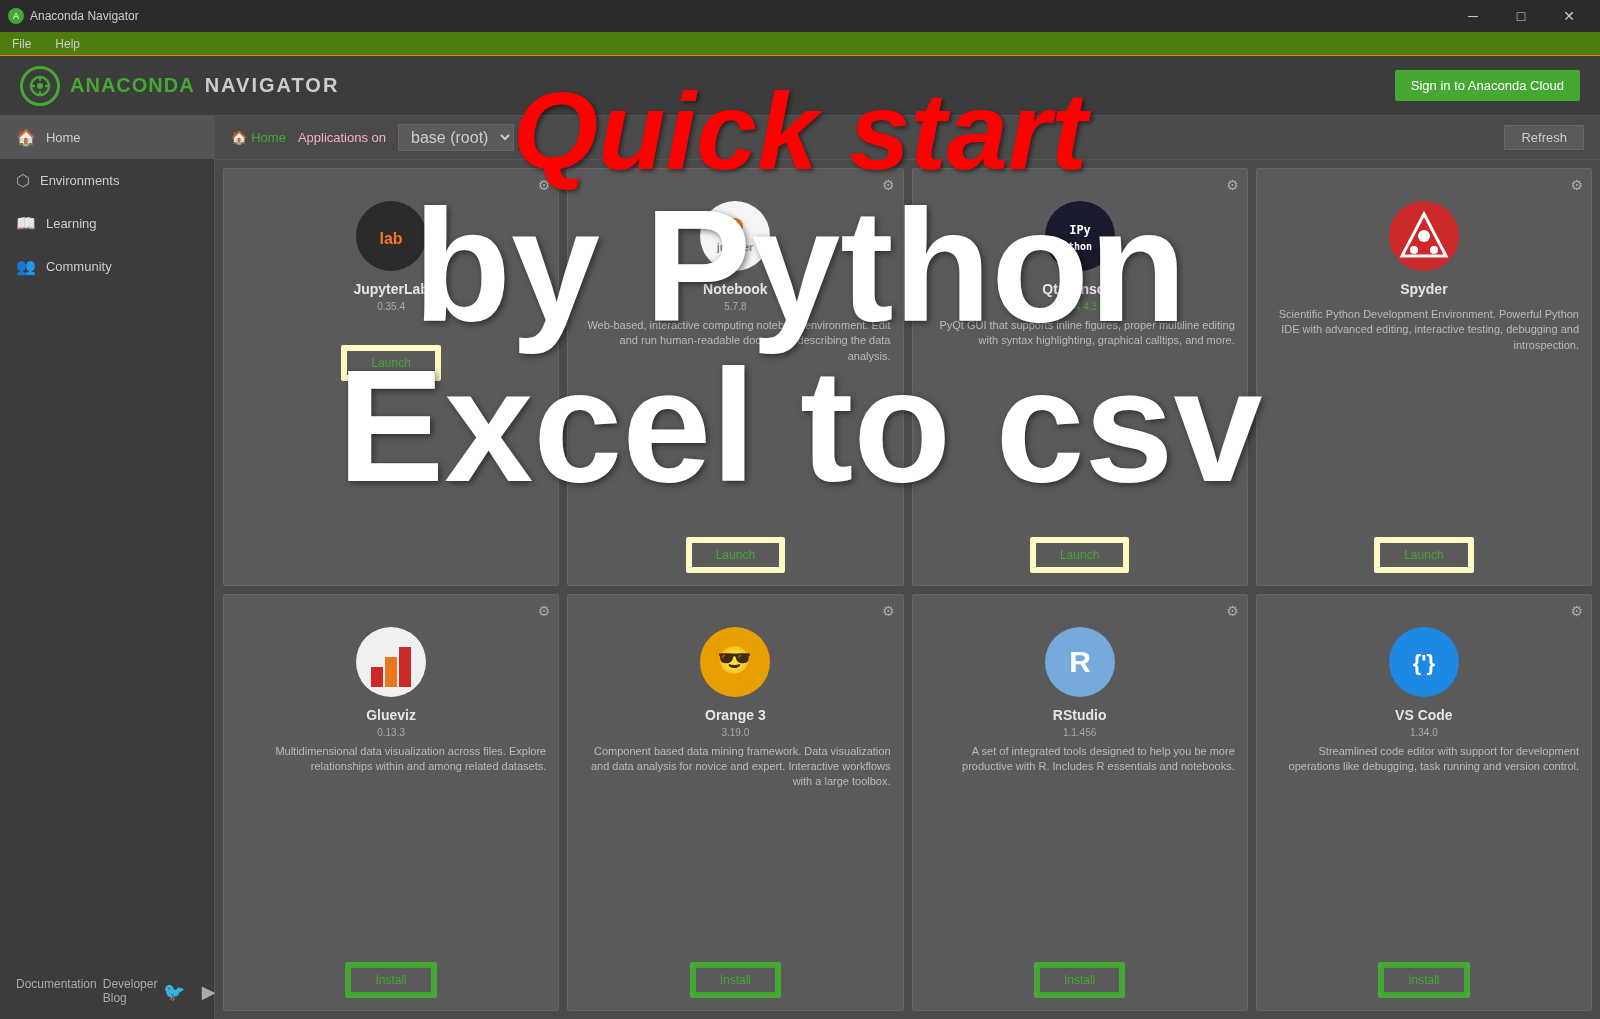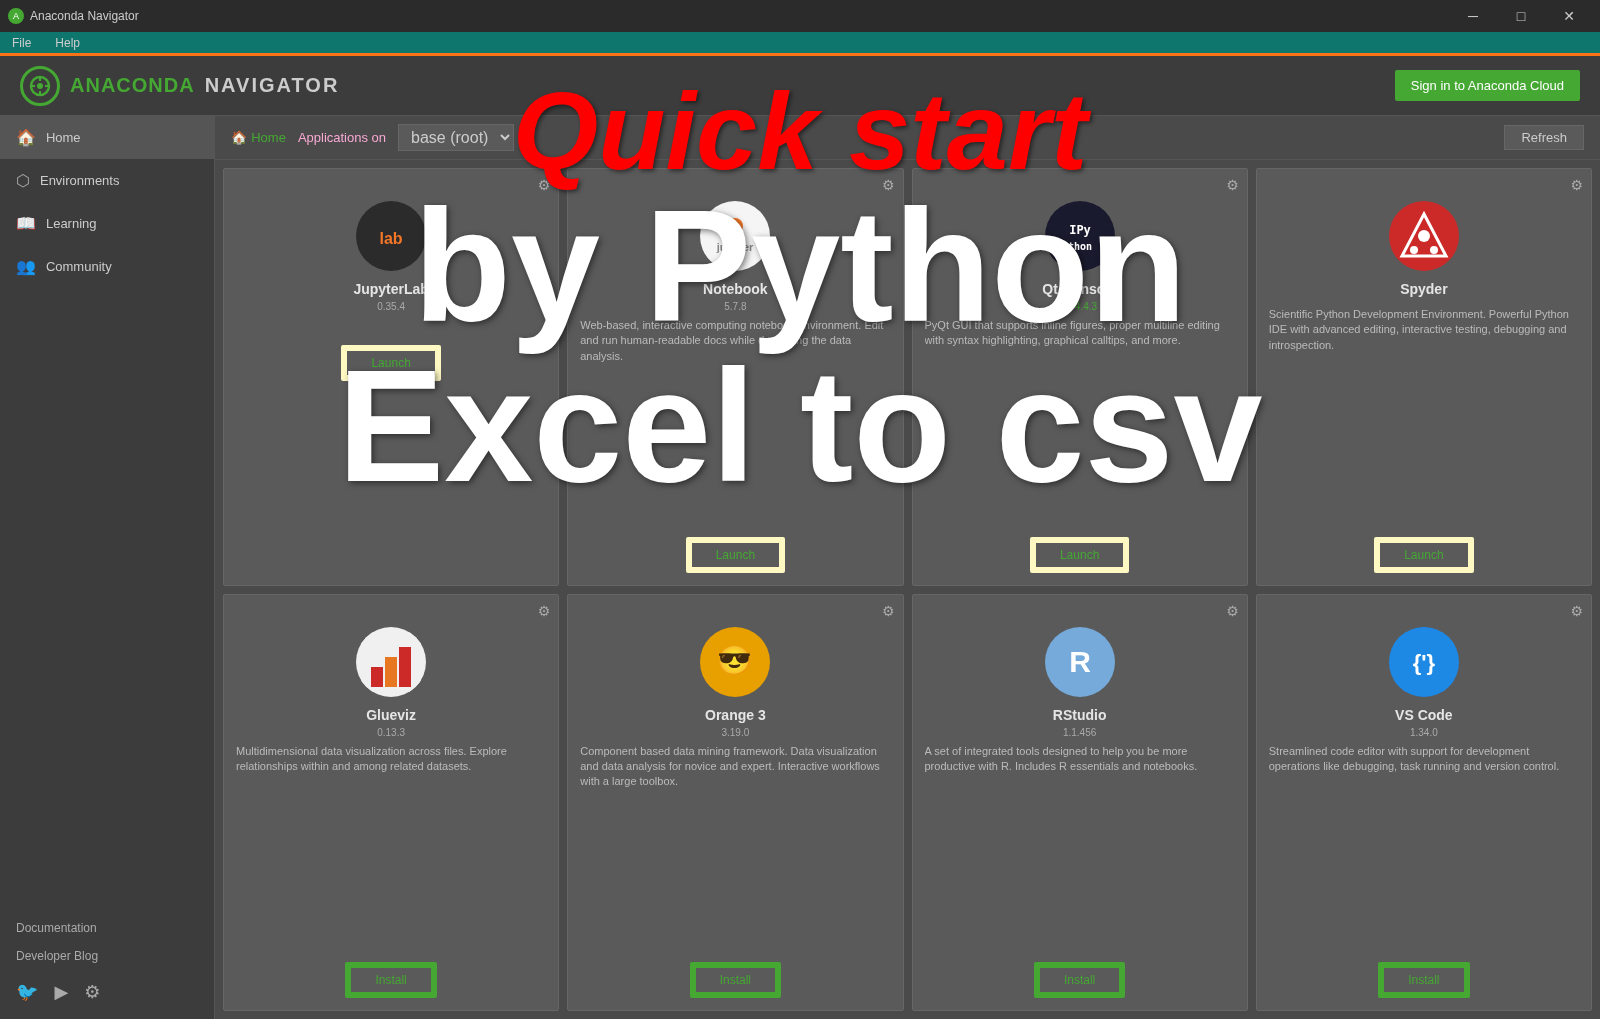--- a/index.html
+++ b/index.html
@@ -14,29 +14,29 @@
       padding: 0 8px;
       justify-content: space-between;
     }
     .titlebar-left { display: flex; align-items: center; gap: 6px; font-size: 12px; color: #ccc; }
     .titlebar-icon { width: 16px; height: 16px; background: #44a832; border-radius: 50%; display: flex; align-items: center; justify-content: center; font-size: 9px; color: white; }
     .titlebar-controls { display: flex; gap: 2px; }
     .titlebar-btn { width: 46px; height: 32px; background: transparent; border: none; color: #ccc; font-size: 14px; cursor: pointer; display: flex; align-items: center; justify-content: center; }
 
     
     .menubar {
-      background: #0f766e;
+      background: #4d7c0f;
       height: 24px;
       display: flex;
       align-items: center;
       padding: 0 8px;
       gap: 16px;
       font-size: 12px;
       color: #ccc;
-      border-bottom: 3px solid #f97316;
+      border-bottom: 1px solid #f97316;
     }
     .menubar-item { cursor: pointer; padding: 2px 4px; }
 
     
     .main-header {
       background: #3c3c3c;
       height: 60px;
       display: flex;
       align-items: center;
       padding: 17px 20px;
@@ -79,21 +79,21 @@
       padding: 12px 16px;
       font-size: 13px;
       color: #ccc;
       display: flex;
       align-items: center;
       gap: 10px;
       cursor: pointer;
     }
     .sidebar-section.active { background: #555; }
     .sidebar-icon { font-size: 16px; color: #aaa; }
-    .sidebar-bottom { margin-top: auto; padding: 8px 16px; display: flex; flex-direction: column; gap: 6px; }
+    .sidebar-bottom { margin-top: auto; padding: 8px 16px; display: flex; flex-direction: row; gap: 6px; }
     .sidebar-link { font-size: 12px; color: #aaa; cursor: pointer; padding: 4px 0; }
     .sidebar-social { display: flex; gap: 16px; padding: 8px 0; }
     .social-icon { font-size: 18px; color: #aaa; cursor: pointer; }
 
     
     .content { flex: 1; display: flex; flex-direction: column; overflow: hidden; }
 
     
     .filter-bar {
       background: #4a4a4a;
@@ -157,21 +157,21 @@
       width: 70px; height: 70px;
       border-radius: 50%;
       margin: 20px 0 10px;
       display: flex; align-items: center; justify-content: center;
       font-size: 28px; font-weight: bold;
       overflow: hidden;
     }
     .card-name { font-size: 14px; color: #e5e5e5; font-weight: bold; margin-bottom: 4px; text-align: center; }
     .card-version { font-size: 10px; color: #aaa; margin-bottom: 6px; }
     .card-version.new { color: #44a832; }
-    .card-desc { font-size: 11px; color: #bbb; text-align: left; line-height: 1.4; flex: 1; overflow: hidden; }
+    .card-desc { font-size: 11px; color: #bbb; text-align: right; line-height: 1.4; flex: 1; overflow: hidden; }
     .card-btn {
       margin-top: 27px;
       padding: 5px 24px;
       font-size: 12px;
       border: 6px solid #fef9c3;
       color: #44a832;
       background: transparent;
       cursor: pointer;
       border-radius: 2px;
     }

